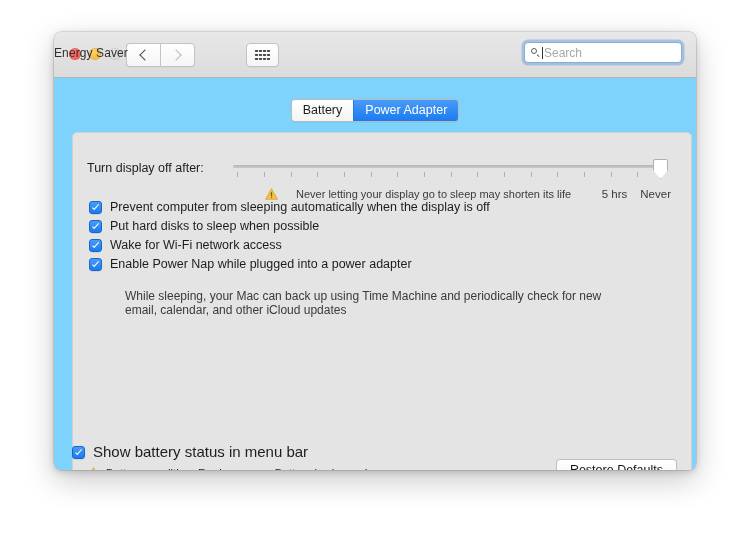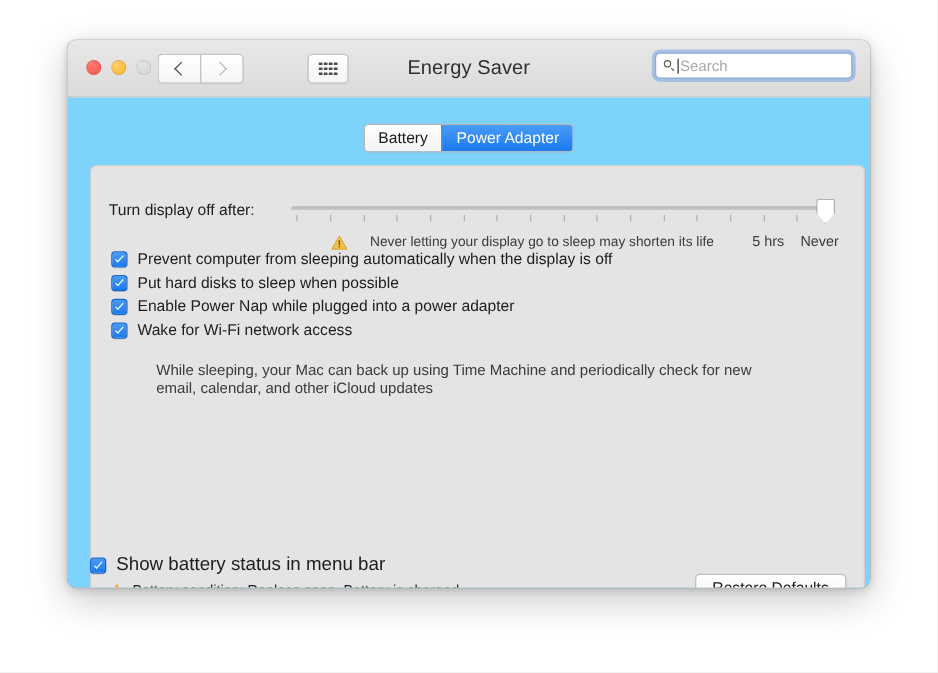--- a/index.html
+++ b/index.html
@@ -100,22 +100,21 @@
     grid-template-columns: repeat(4, 2.3px);
     grid-template-rows: repeat(3, 2.3px);
     gap: 1.7px;
   }
   .dotgrid i { background: #4a4a4a; border-radius: 0.4px; display: block; width:2.3px; height:2.3px; }
 
   .win-title {
     position: absolute;
     left: 0; right: 0;
     top: 14px;
-    text-align: center;
-    font-size: 16px;
+    font-size: 12px;
     color: #2f2f2f;
     letter-spacing: 0.1px;
   }
 
   .searchwrap {
     position: absolute;
     right: 14px;
     top: 10px;
     width: 158px;
     height: 21px;
@@ -523,26 +522,26 @@
           <span class="cblabel">Prevent computer from sleeping automatically when the display is off</span>
         </div>
 
         <div class="ckrow">
           <span class="cbox"></span>
           <span class="cblabel">Put hard disks to sleep when possible</span>
         </div>
 
         <div class="ckrow">
           <span class="cbox"></span>
-          <span class="cblabel">Enable Power Nap while plugged into a power adapter</span>
+          <span class="cblabel">Wake for Wi-Fi network access</span>
         </div>
 
         <div class="ckrow">
           <span class="cbox"></span>
-          <span class="cblabel">Wake for Wi-Fi network access</span>
+          <span class="cblabel">Enable Power Nap while plugged into a power adapter</span>
         </div>
 
         <div class="subtext">While sleeping, your Mac can back up using Time Machine and periodically check for new email, calendar, and other iCloud updates</div>
       </div>
 
       <div class="battrow">
         <span class="warn">
           <svg width="13" height="12" viewBox="0 0 13 12">
             <path d="M6.5 0.7 L12.5 11.3 L0.5 11.3 Z" fill="#f2c14a" stroke="#d9a323" stroke-width="0.8" stroke-linejoin="round"></path>
             <rect x="5.9" y="4.2" width="1.2" height="3.8" fill="#7a5c10"></rect>

